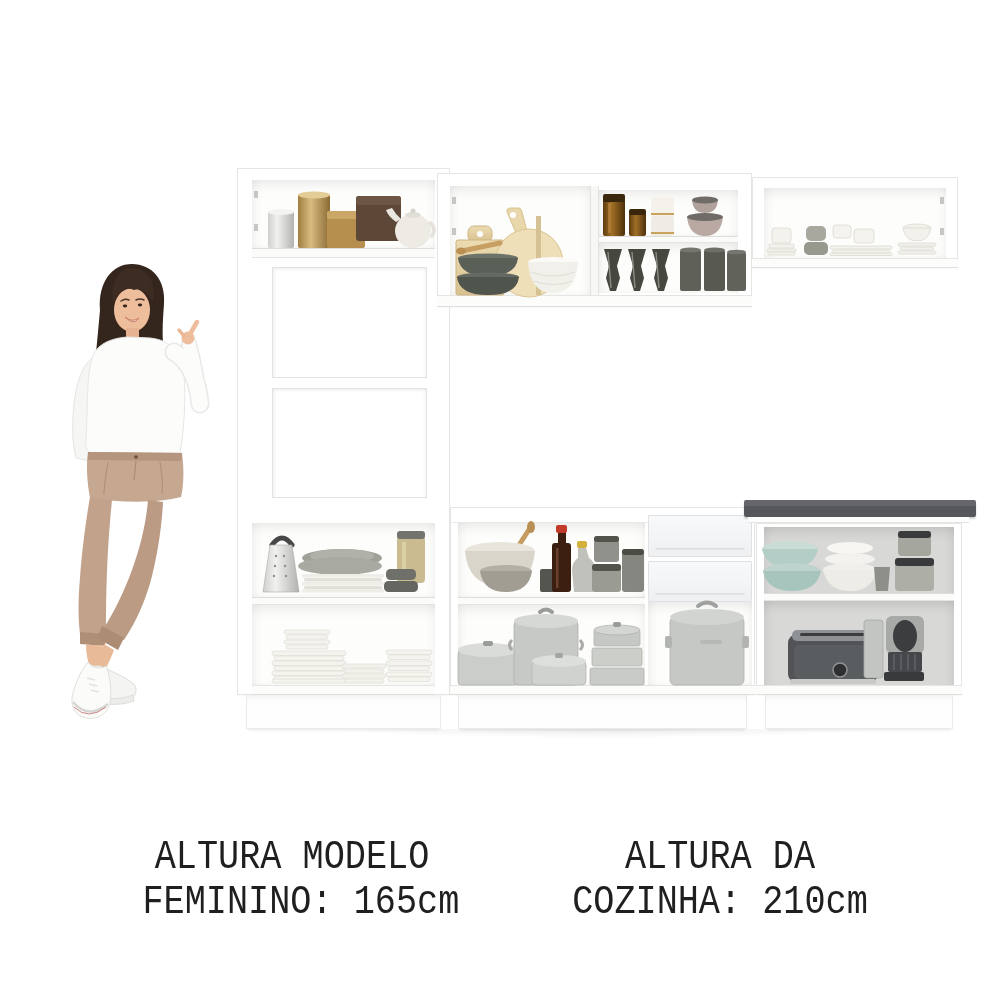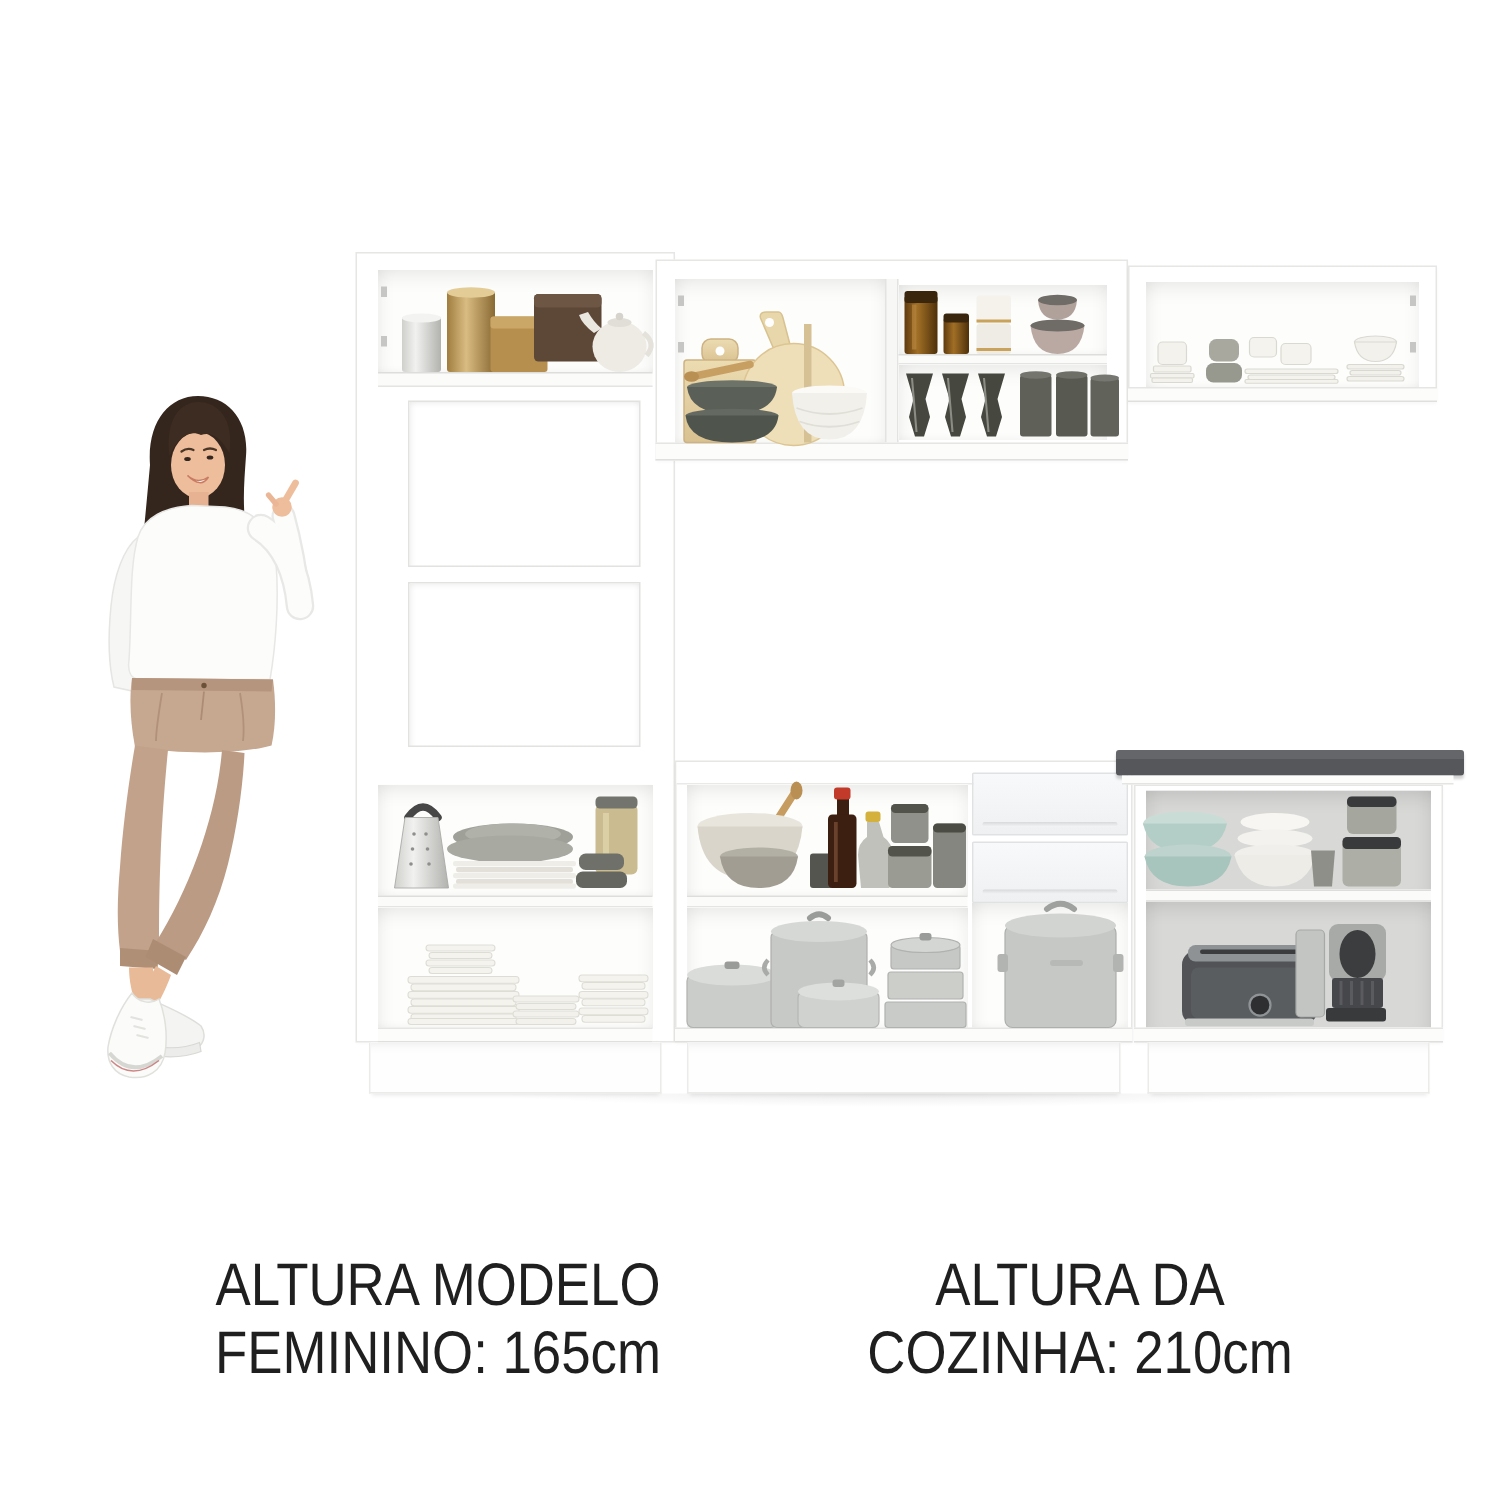--- a/index.html
+++ b/index.html
@@ -1,21 +1,21 @@
 <!DOCTYPE html>
 <html style="--text: #1f1f1f; --cabinet-white: #ffffff; --cabinet-edge: #e6e6e4; --countertop-dark: #515358; --interior-gray-back: #d8d9d7; --wood-board: #e8d8ae; --aluminium: #cbcdca; --amber-glass: #8a5a20; --teal-bowl: #b3cec7; --pants-tan: #c2a28b; --hair-brown: #35261d;"><head>
 <meta charset="utf-8">
 <style>
   :root{
     --text:#1f1f1f; --cab-line:#e6e6e4; --countertop-top:#64666a; --countertop-bot:#4a4c50;
     --interior-gray:#d8d9d7; --bg:#ffffff;
   }
   html,body{margin:0;padding:0;background:#fff;}
   .scene{position:relative;width:1000px;height:1000px;background:var(--bg);overflow:hidden;
-         font-family:Liberation Sans, sans-serif;}
+         font-family:Liberation Mono, monospace;}
   .abs{position:absolute;box-sizing:border-box;}
   
   .body{background:#fff;border:1px solid var(--cab-line);box-shadow:0 1px 2px rgba(0,0,0,.03);}
   .interior{background:#fdfdfc;
     box-shadow:inset 0 12px 14px -10px rgba(0,0,0,.10), inset 10px 0 12px -9px rgba(0,0,0,.07),
                inset -10px 0 12px -9px rgba(0,0,0,.05), inset 0 -4px 6px -4px rgba(0,0,0,.05);}
   .interior.gray{background:var(--interior-gray);
     box-shadow:inset 0 12px 14px -10px rgba(0,0,0,.14), inset 10px 0 12px -9px rgba(0,0,0,.08),
                inset -10px 0 12px -9px rgba(0,0,0,.08);}
   .shelfboard{background:#fbfbfa;border-top:1px solid #dddddb;border-bottom:1px solid #e4e4e2;}

